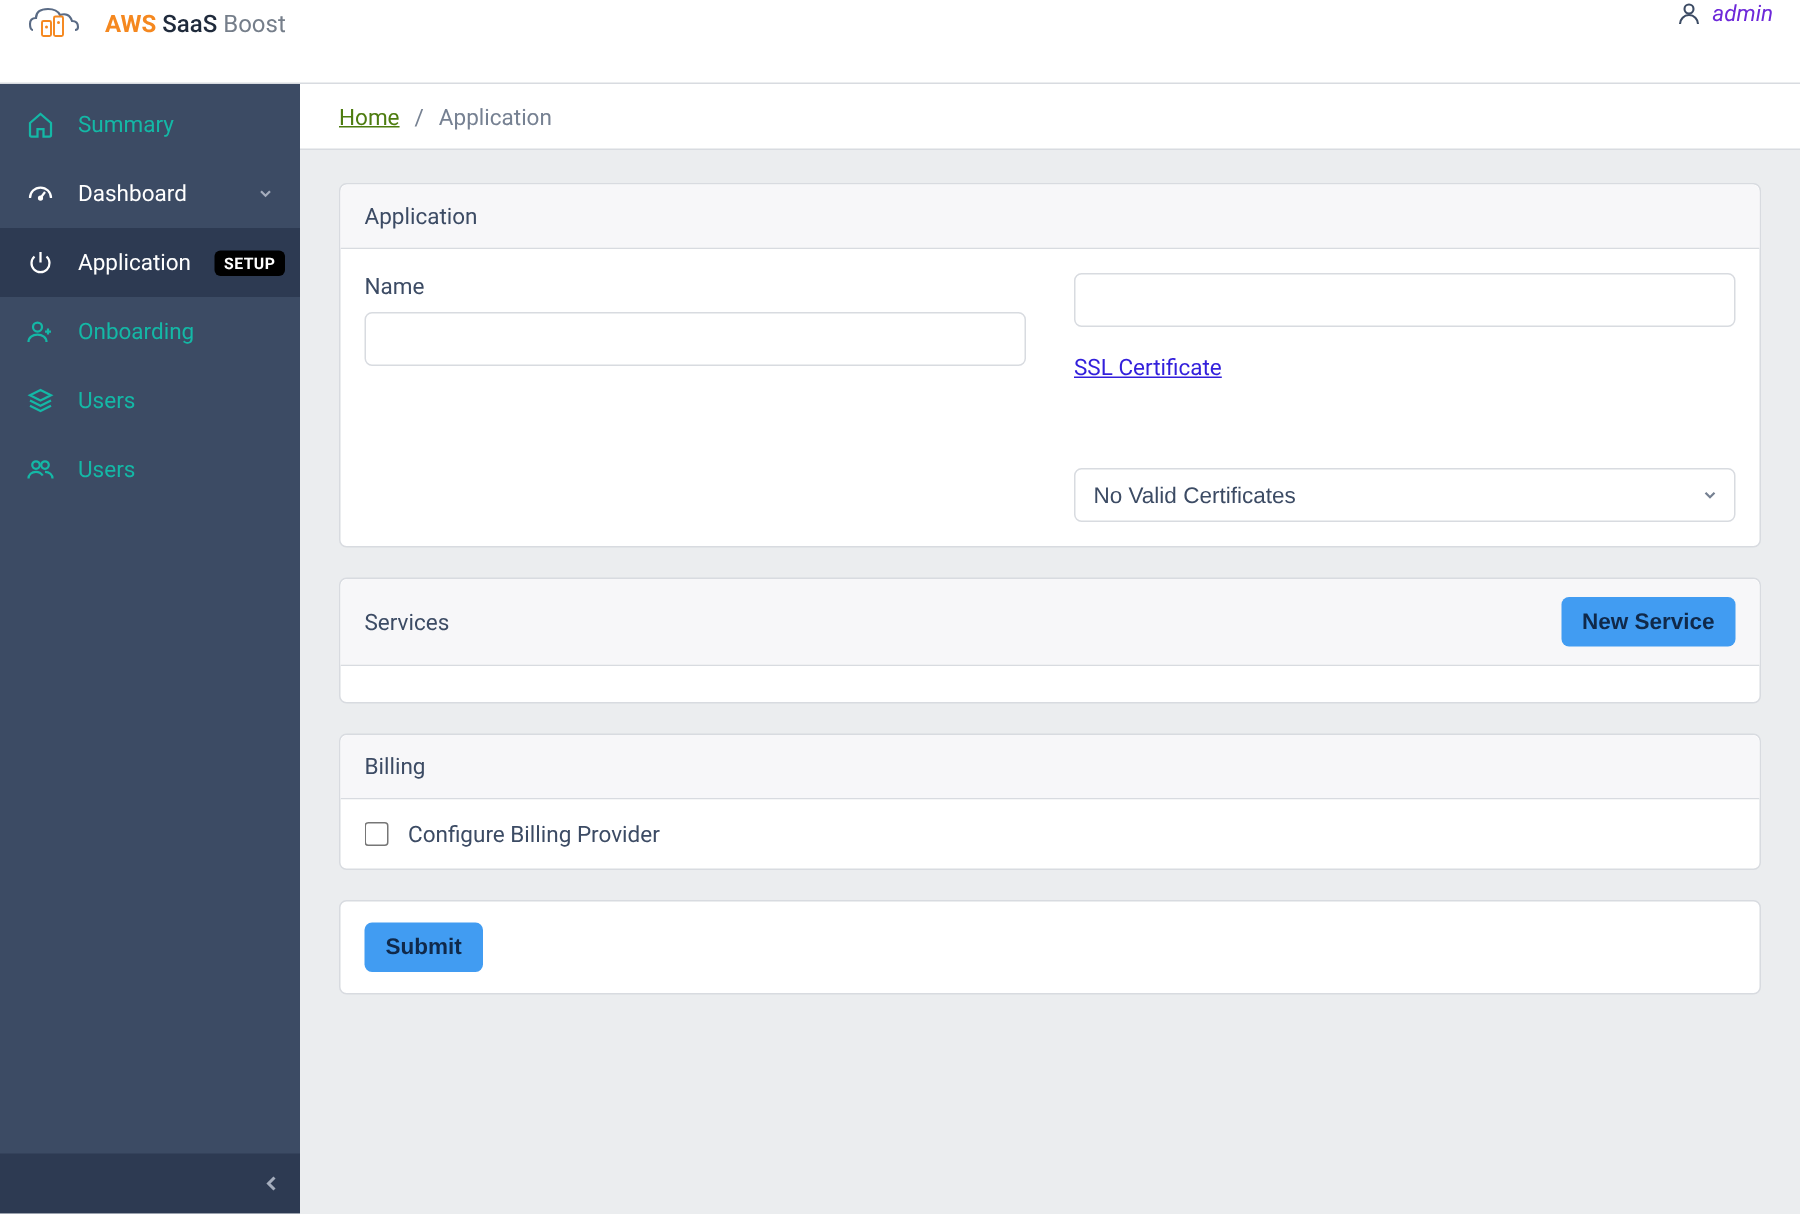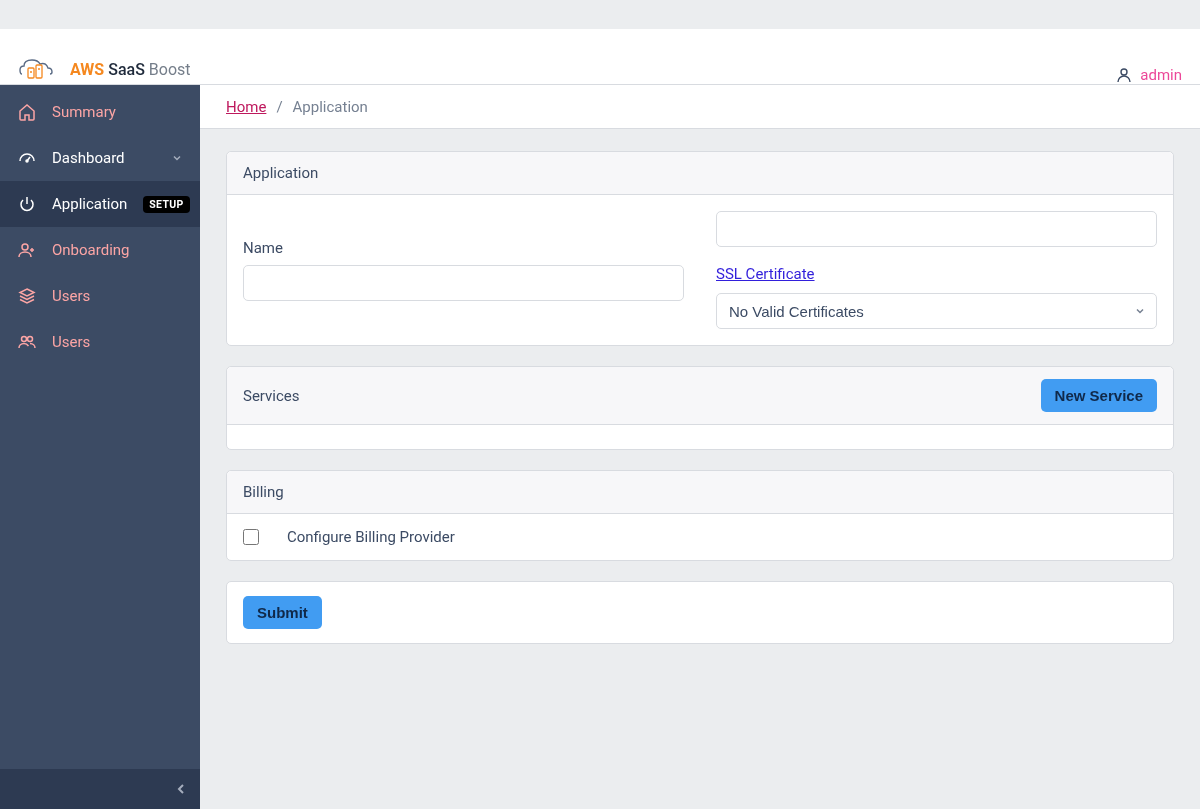--- a/index.html
+++ b/index.html
@@ -12,52 +12,51 @@
   height: 809px;
   overflow: hidden;
 }
 .app { display: flex; flex-direction: column; height: 100%; }
 
 
 .topbar {
   height: 56px;
   background: #fff;
   display: flex;
-  align-items: flex-end;
+  align-items: flex-start;
   padding: 0 18px;
   border-bottom: 1px solid #d8dbe0;
   flex-shrink: 0;
-  margin-top: 29px;
 }
 .brand { display: flex; align-items: center; gap: 8px; }
 .brand-text { font-size: 16px; color: #4a4a4a; }
 .brand-text .aws { color: #f5881f; font-weight: 700; }
 .brand-text .saas { color: #1f2a3b; font-weight: 500; }
 .brand-text .boost { color: #757e8a; font-weight: 400; }
 .topbar-spacer { flex: 1; }
-.user-menu { display: flex; align-items: center; gap: 8px; color: #ec4899; font-size: 15px; }
+.user-menu { display: flex; align-items: center; gap: 8px; color: #6d28d9; font-size: 15px; font-style: italic; }
 
 
 .body-row { display: flex; flex: 1; min-height: 0; }
 
 
 .sidebar {
   width: 200px;
   background: #3c4b64;
   display: flex;
   flex-direction: column;
   flex-shrink: 0;
 }
 .nav { flex: 1; padding-top: 4px; }
 .nav-item {
   display: flex;
   align-items: center;
   height: 46px;
   padding: 0 18px;
-  color: #fca5a5;
+  color: #14b8a6;
   font-size: 15px;
   cursor: pointer;
   gap: 16px;
 }
 .nav-item.group { color: #fff; }
 .nav-item.active { background: #2d3a52; color: #fff; }
 .nav-item .nav-icon { width: 18px; height: 18px; flex-shrink: 0; display: inline-flex; align-items: center; justify-content: center; }
 .nav-item .nav-label { flex: 1; }
 .nav-item .nav-caret { font-size: 11px; color: #a5adbd; }
 .badge-setup {
@@ -84,21 +83,21 @@
 .breadcrumb-bar {
   height: 44px;
   background: #fff;
   border-bottom: 1px solid #d8dbe0;
   display: flex;
   align-items: center;
   padding: 0 26px;
   font-size: 15px;
   color: #768192;
 }
-.breadcrumb-bar a { color: #be185d; }
+.breadcrumb-bar a { color: #4d7c0f; }
 .breadcrumb-bar .sep { margin: 0 10px; color: #768192; }
 
 .content { padding: 22px 26px; flex: 1; overflow: auto; }
 
 .card {
   background: #fff;
   border: 1px solid #d8dbe0;
   border-radius: 5px;
   margin-bottom: 20px;
 }
@@ -110,35 +109,35 @@
   color: #3c4b64;
   display: flex;
   align-items: center;
   border-radius: 5px 5px 0 0;
 }
 .card-header-spacer { flex: 1; }
 .card-body { padding: 16px; }
 .card-body.thin { padding: 14px 16px; }
 .card-body.tiny { padding: 8px 16px; height: 24px; }
 
-.form-row { display: flex; gap: 32px; align-items: center; }
+.form-row { display: flex; gap: 32px; }
 .form-col { flex: 1; display: flex; flex-direction: column; }
 .form-label { font-size: 15px; color: #3c4b64; margin-bottom: 8px; }
 .form-input, .form-select {
   height: 36px;
   border: 1px solid #d8dbe0;
   border-radius: 5px;
   padding: 0 12px;
   font-size: 15px;
   color: #3c4b64;
   background: #fff;
   width: 100%;
 }
 .form-select { appearance: none; padding-right: 32px; position: relative; }
-.select-wrap { position: relative; }
+.select-wrap { position: relative; margin-top: 48px; }
 .select-wrap .chev {
   position: absolute;
   right: 12px;
   top: 50%;
   transform: translateY(-50%);
   pointer-events: none;
   color: #768192;
   font-size: 11px;
 }
 .ssl-link { color: #321fdb; text-decoration: underline; font-size: 15px; margin: 18px 0 10px; display: inline-block; }
@@ -147,21 +146,21 @@
   background: #419cf2;
   color: #10294a;
   border: none;
   border-radius: 5px;
   padding: 8px 14px;
   font-size: 15px;
   cursor: pointer;
   font-weight: bold;
 }
 
-.checkbox-row { display: flex; align-items: center; gap: 28px; color: #3c4b64; }
+.checkbox-row { display: flex; align-items: center; gap: 13px; color: #3c4b64; }
 .checkbox-row input[type="checkbox"] {
   width: 16px; height: 16px; border: 1px solid #d8dbe0; border-radius: 3px;
 }
 
 
 .footer {
   height: 40px;
   background: #fff;
   border-top: 1px solid #d8dbe0;
   display: flex;

